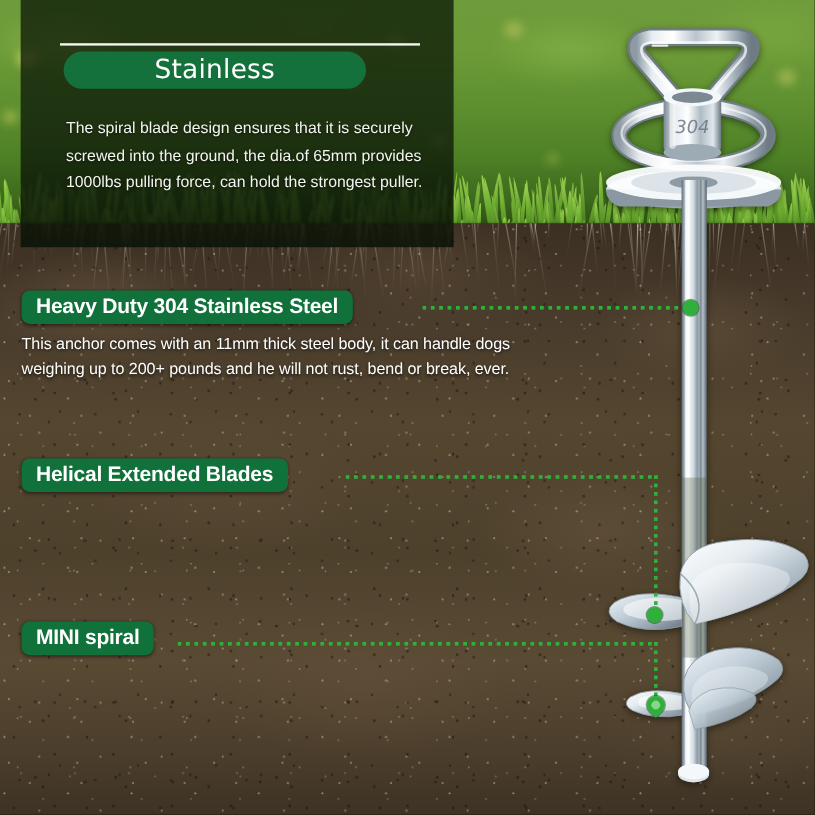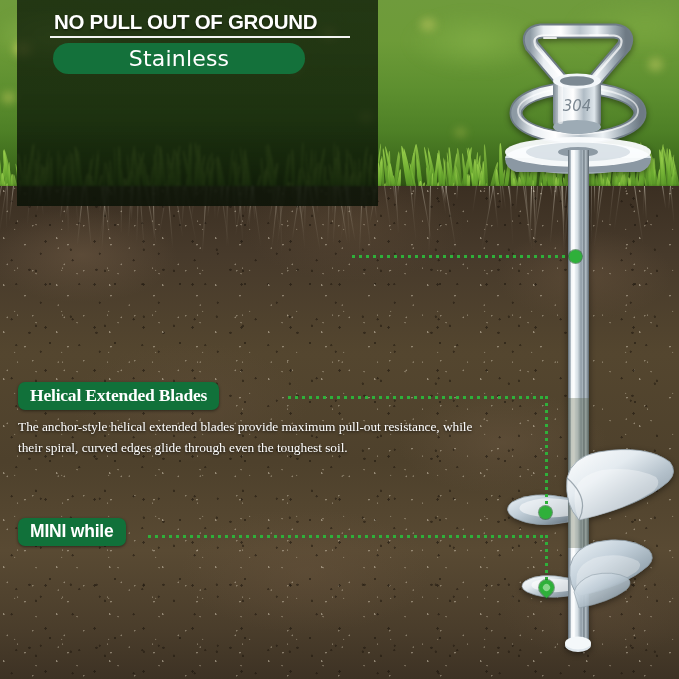--- a/index.html
+++ b/index.html
@@ -137,21 +137,21 @@
     padding:3px 12px 4px 12px; border-radius:7px;
     box-shadow:0 1px 3px rgba(0,0,0,.45);
     white-space:nowrap;
   }
   .feature .desc {
     margin-top:7px; font-size:13.4px; font-weight:500;
     color:#ffffff; line-height:20.5px; letter-spacing:-.05px;
     text-shadow:0 1px 3px rgba(0,0,0,.75);
   }
   #feature-1 { left:18px; top:242px; width:460px; }
-  #feature-2 { left:18px; top:382px; width:460px;font-family:Liberation Serif, serif; }
+  #feature-2 { left:18px; top:382px; width:460px; }
   #feature-3 { left:18px; top:518px; width:460px; }
 
   
   .connector { position:absolute; pointer-events:none; }
   .dot-h {
     position:absolute; height:3px;
     background-image:linear-gradient(90deg,#2fb03a 0 3px,transparent 3px 7px);
     background-size:7px 3px;
   }
   .dot-v {
@@ -889,47 +889,50 @@
 
       <g>
         <path d="M139 608 Q170 602 186 590 Q193 584 188 578 Q173 570 152 575 Q137 581 134 592 Z" fill="url(#bladeG2)" opacity=".92" stroke="#8a98a2" stroke-width="0.6"></path>
         <ellipse cx="138" cy="645" rx="13" ry="7" fill="#dde5eb"></ellipse>
         <ellipse cx="138" cy="643" rx="13" ry="6.5" fill="#f4f8fa"></ellipse>
       </g>
     </svg>
   </div>
 
   <div class="header-panel">
-    <div class="header-title">NO PULL OUT OF GROUND</div>
     <div class="header-rule"></div>
     <div class="brand-pill">
       <span>Stainless</span>
     </div>
+    <div class="header-body">The spiral blade design ensures that it is securely screwed into the ground, the dia.of 65mm provides 1000lbs pulling force, can hold the strongest puller.</div>
   </div>
 
   <div class="connector">
     <div class="dot-h" style="left:352px; top:255px; width:222px;"></div>
     <div class="node-dot" style="left:569px; top:250px;"></div>
   </div>
 
   <div class="connector">
     <div class="dot-h" style="left:288px; top:396px; width:260px;"></div>
     <div class="dot-v" style="left:545px; top:396px; height:118px;"></div>
     <div class="node-dot" style="left:539px; top:506px;"></div>
   </div>
 
   <div class="connector">
     <div class="dot-h" style="left:148px; top:535px; width:400px;"></div>
     <div class="dot-v" style="left:545px; top:535px; height:50px;"></div>
     <div class="node-pin" style="left:539px; top:580px;"></div>
   </div>
 
+  <div class="feature" id="feature-1">
+    <div class="badge">Heavy Duty 304 Stainless Steel</div>
+    <div class="desc">This anchor comes with an 11mm thick steel body, it can handle dogs weighing up to 200+ pounds and he will not rust, bend or break, ever.</div>
+  </div>
 
   <div class="feature" id="feature-2">
     <div class="badge">Helical Extended Blades</div>
-    <div class="desc">The anchor-style helical extended blades provide maximum pull-out resistance, while their spiral, curved edges glide through even the toughest soil.</div>
   </div>
 
   <div class="feature" id="feature-3">
-    <div class="badge">MINI while</div>
+    <div class="badge">MINI spiral</div>
   </div>
 
 </div>
 
 </body></html>

